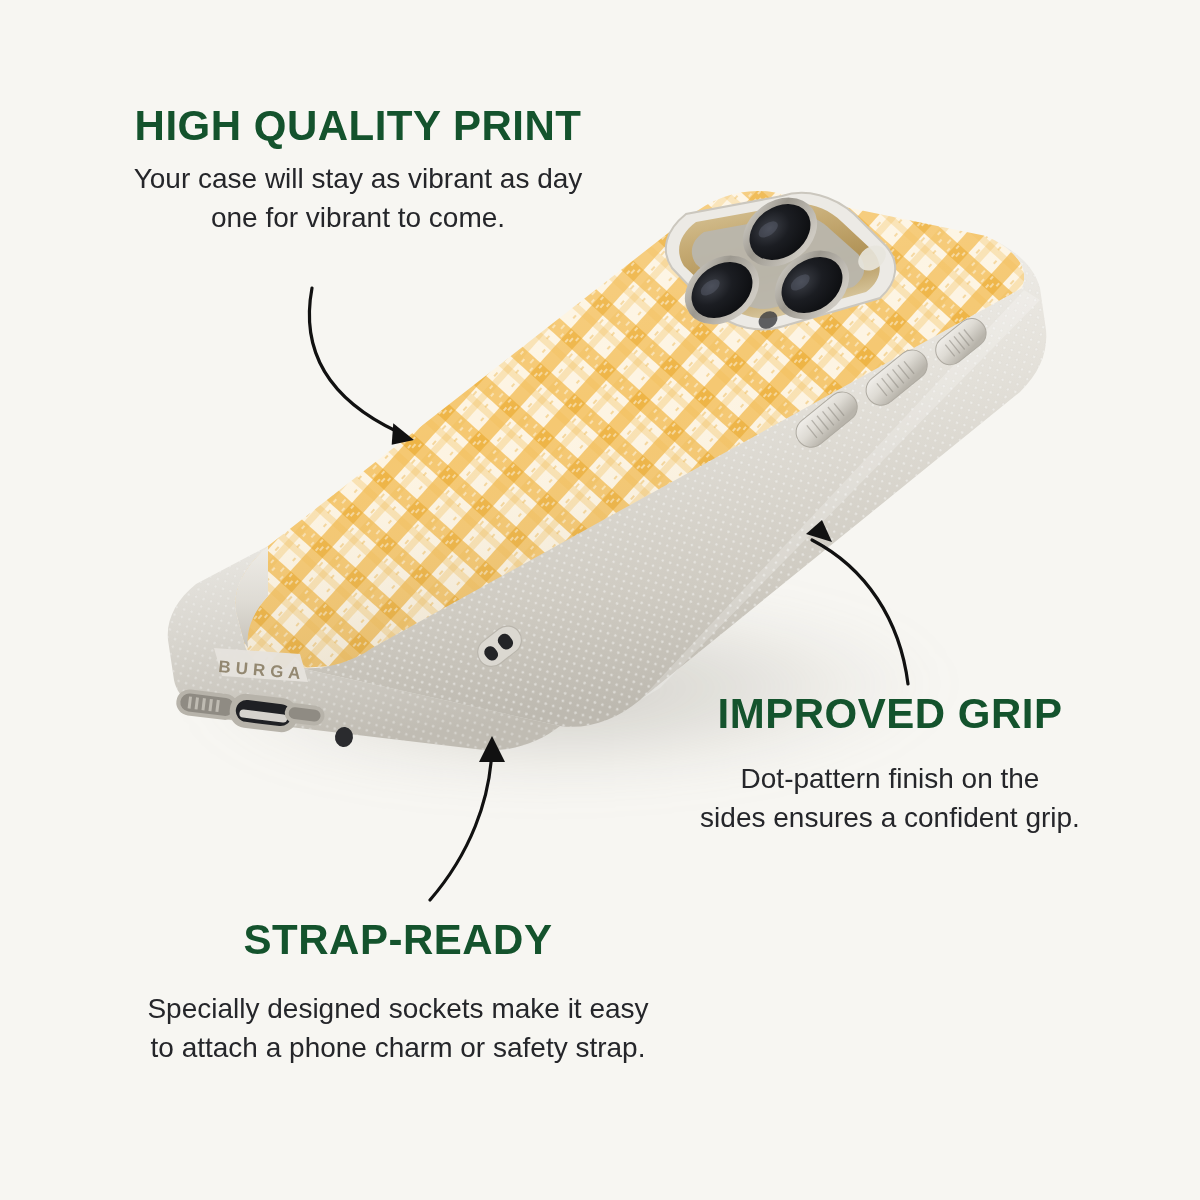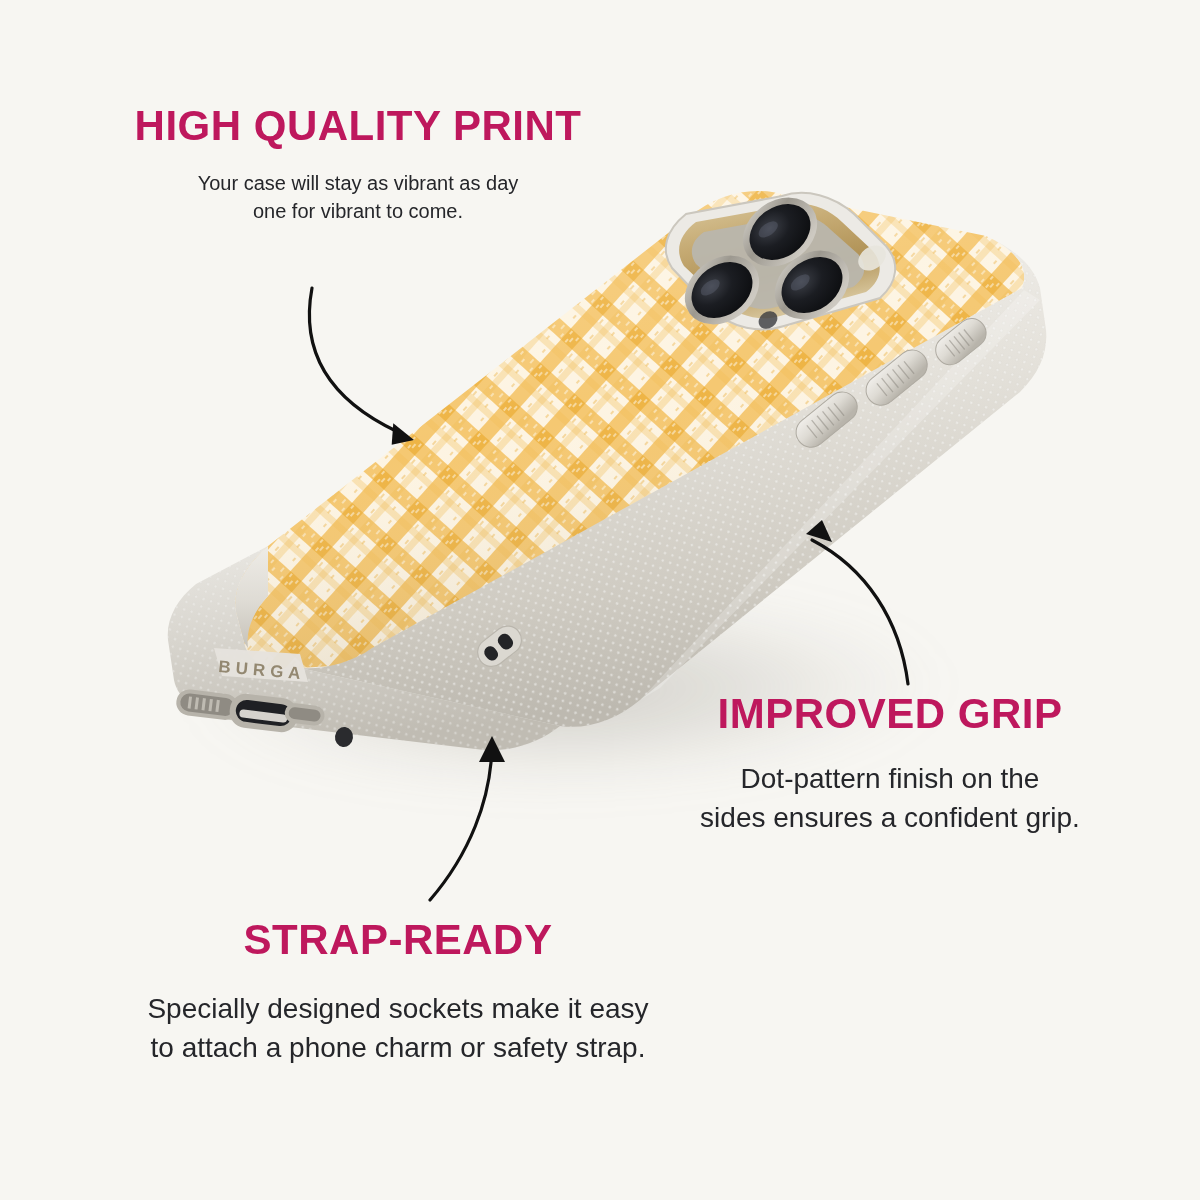--- a/index.html
+++ b/index.html
@@ -11,35 +11,35 @@
     overflow:hidden;
     position:relative;
   }
   .stage { position:absolute; inset:0; }
 
   
   .feature { position:absolute; text-align:center; }
   .feature h2 {
     font-family:"Liberation Sans", sans-serif;
     font-weight:700;
-    color:#be185d;
+    color:#14532d;
     letter-spacing:0.5px;
     line-height:1.05;
     white-space:nowrap;
   }
   .feature p {
     font-family:"Liberation Sans", sans-serif;
     font-weight:300;
     color:#25262a;
     line-height:1.38;
   }
 
   #blk-print { left:58px; top:104px; width:600px; }
   #blk-print h2 { font-size:42px; }
-  #blk-print p  { font-size:20px; margin-top:22px; padding:0 34px; }
+  #blk-print p  { font-size:28px; margin-top:12px; padding:0 34px; }
 
   #blk-grip { left:640px; top:692px; width:500px; }
   #blk-grip h2 { font-size:42px; }
   #blk-grip p  { font-size:28px; margin-top:24px; padding:0 8px; }
 
   #blk-strap { left:48px; top:918px; width:700px; }
   #blk-strap h2 { font-size:42px; }
   #blk-strap p  { font-size:28px; margin-top:28px; padding:0 30px; }
 
   

